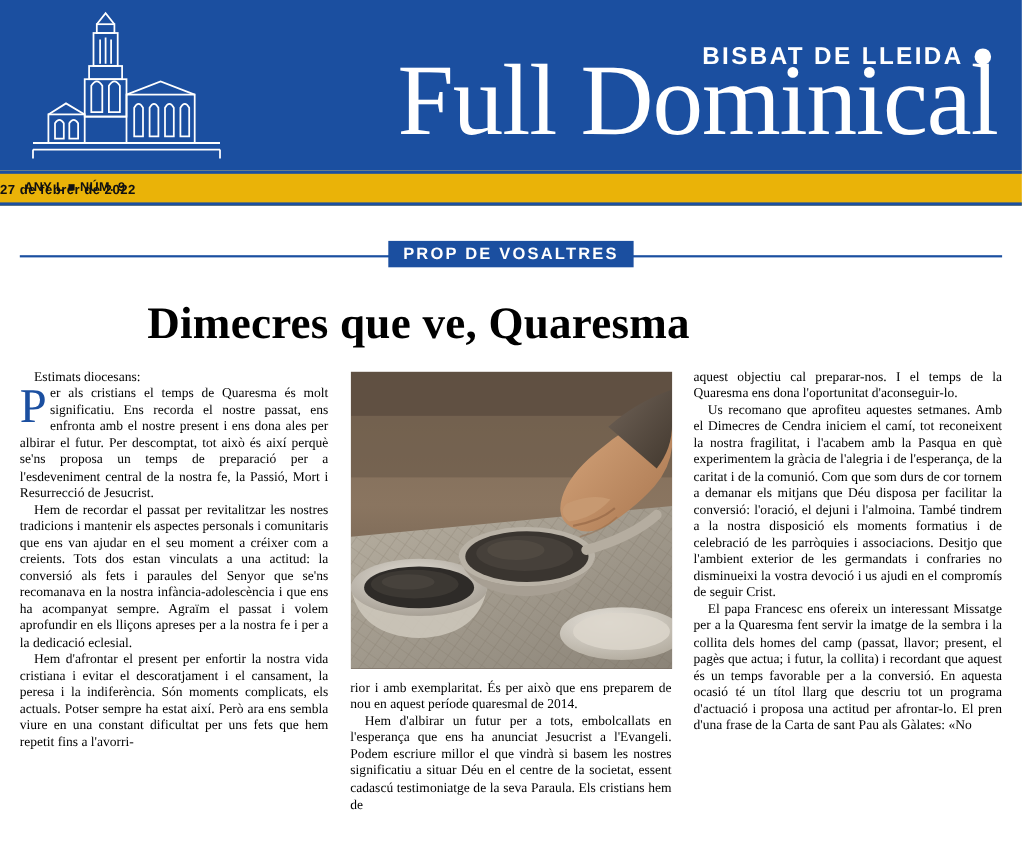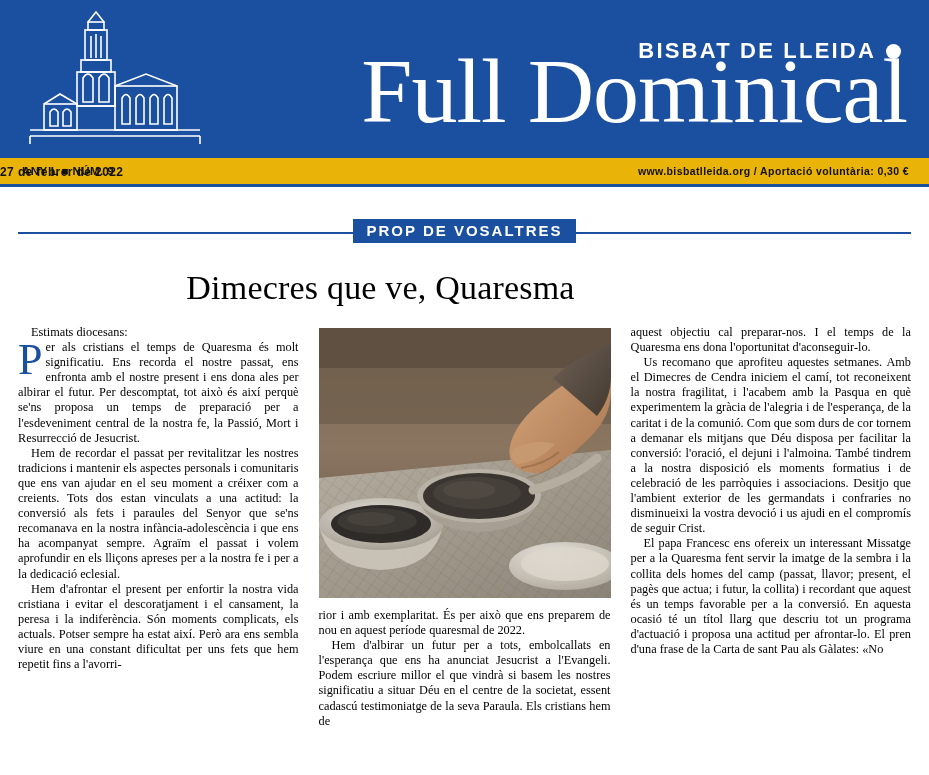--- a/index.html
+++ b/index.html
@@ -119,22 +119,22 @@
     letter-spacing: 2px;
     padding: 3px 14px 4px 14px;
     white-space: nowrap;
   }
 
   
   .headline {
     width: 761px;
     text-align: center;
     font-family: "Liberation Serif", serif;
-    font-size: 34px;
-    font-weight: normal;
+    font-size: 41px;
+    font-weight: bold;
     color: #000000;
     margin-top: 16px;
     letter-spacing: 0.2px;
   }
 
   
   .content {
     position: relative;
     width: 929px;
     margin-top: 18px;
@@ -229,21 +229,20 @@
       <span>BISBAT DE LLEIDA</span><span class="kicker-dot"></span>
     </div>
 
     <div class="logo-title">Full Dominical</div>
   </div>
 </div>
 
 <div class="infobar">
   <div class="issue">ANY L ■ NÚM. 9</div>
   <div class="date">27 de febrer de 2022</div>
-  <div class="web">www.bisbatlleida.org / Aportació voluntària: 0,30 €</div>
 </div>
 
 <div class="section-wrap">
   <div class="section-rule"></div>
   <div class="section-label">PROP DE VOSALTRES</div>
 </div>
 
 <div class="headline">Dimecres que ve, Quaresma</div>
 
 <div class="content">
@@ -316,21 +315,21 @@
         <path d="M196 120 q22 -10 40 -4 q-16 18 -38 20 q-10 -8 -2 -16 z" fill="#c89a72" opacity="0.9"></path>
         <path d="M202 140 q24 -4 38 -16" stroke="#8f6342" stroke-width="2" fill="none" opacity="0.6"></path>
         <path d="M208 150 q22 -6 34 -18" stroke="#8f6342" stroke-width="1.6" fill="none" opacity="0.45"></path>
 
         <ellipse cx="246" cy="238" rx="56" ry="24" fill="url(#bowl2)" opacity="0.9"></ellipse>
         <ellipse cx="246" cy="236" rx="44" ry="17" fill="#dcd6cb" opacity="0.85"></ellipse>
 
         <rect x="0" y="0" width="292" height="270" fill="none"></rect>
       </svg>
     </div>
-    <p class="noindent">rior i amb exemplaritat. És per això que ens preparem de nou en aquest període quaresmal de 2022.</p>
+    <p class="noindent">rior i amb exemplaritat. És per això que ens preparem de nou en aquest període quaresmal de 2014.</p>
     <p>Hem d'albirar un futur per a tots, embolcallats en l'esperança que ens ha anunciat Jesucrist a l'Evangeli. Podem escriure millor el que vindrà si basem les nostres significatiu a situar Déu en el centre de la societat, essent cadascú testimoniatge de la seva Paraula. Els cristians hem de</p>
   </div>
 
   <div class="col last">
     <p class="noindent">aquest objectiu cal preparar-nos. I el temps de la Quaresma ens dona l'oportunitat d'aconseguir-lo.</p>
     <p>Us recomano que aprofiteu aquestes setmanes. Amb el Dimecres de Cendra iniciem el camí, tot reconeixent la nostra fragilitat, i l'acabem amb la Pasqua en què experimentem la gràcia de l'alegria i de l'esperança, de la caritat i de la comunió. Com que som durs de cor tornem a demanar els mitjans que Déu disposa per facilitar la conversió: l'oració, el dejuni i l'almoina. També tindrem a la nostra disposició els moments formatius i de celebració de les parròquies i associacions. Desitjo que l'ambient exterior de les germandats i confraries no disminueixi la vostra devoció i us ajudi en el compromís de seguir Crist.</p>
     <p>El papa Francesc ens ofereix un interessant Missatge per a la Quaresma fent servir la imatge de la sembra i la collita dels homes del camp (passat, llavor; present, el pagès que actua; i futur, la collita) i recordant que aquest és un temps favorable per a la conversió. En aquesta ocasió té un títol llarg que descriu tot un programa d'actuació i proposa una actitud per afrontar-lo. El pren d'una frase de la Carta de sant Pau als Gàlates: «No</p>
   </div>
 
 </div>

